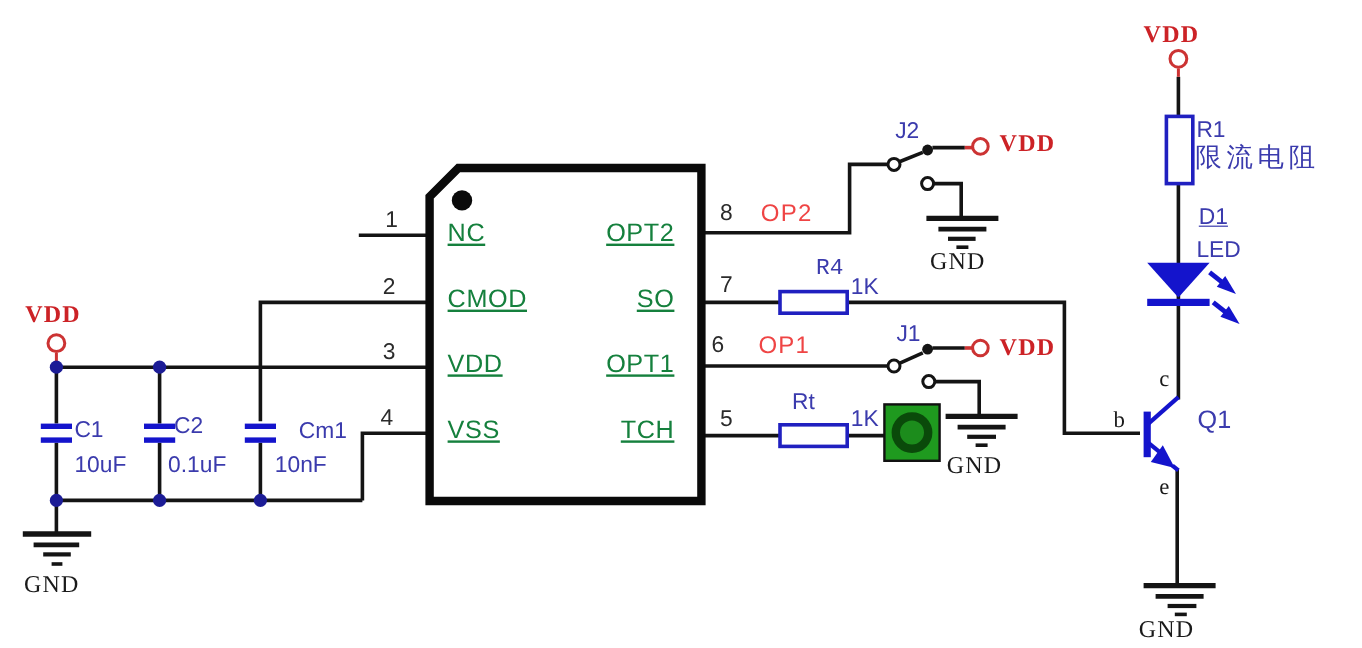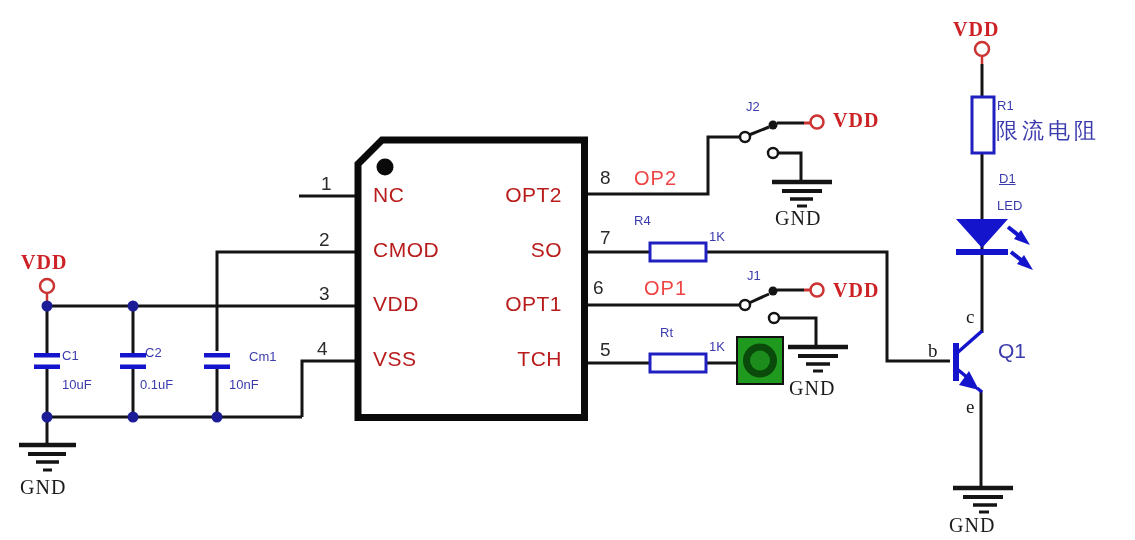--- a/index.html
+++ b/index.html
@@ -1,24 +1,24 @@
 <!DOCTYPE html>
 <html><head>
 <meta charset="utf-8">
 <style>
   html,body{margin:0;padding:0;background:#ffffff;}
   .canvas{position:relative;width:1135px;height:540px;background:#ffffff;overflow:hidden;
           font-family:"Liberation Sans",sans-serif;}
   .canvas svg{position:absolute;left:0;top:0;}
-  .lbl{position:absolute;white-space:nowrap;line-height:1;font-size:13px;color:#2b2b2b;}
+  .lbl{position:absolute;white-space:nowrap;line-height:1;font-size:19px;color:#2b2b2b;}
   .blue{color:#3b3bad;}
   .red-serif{color:#cc2226;font-family:"Liberation Serif",serif;font-weight:bold;font-size:20px;letter-spacing:1px;}
   .red-net{color:#ef4444;font-size:20px;letter-spacing:1px;}
   .serif-dark{color:#1a1a1a;font-family:"Liberation Serif",serif;font-size:20px;letter-spacing:1px;}
-  .icname{font-size:21px;color:#b91c1c;letter-spacing:0.5px;}
+  .icname{font-size:21px;color:#15803d;letter-spacing:0.5px;text-decoration:underline;}
   .num{font-size:19px;color:#2b2b2b;}
   .cn{font-size:22px;letter-spacing:4px;}
   .bce{color:#1a1a1a;font-family:"Liberation Serif",serif;font-size:19px;}
   .q1{font-size:21px;}
 </style>
 </head>
 <body>
 
 <div class="canvas">
 
@@ -174,23 +174,23 @@
   <span class="lbl icname" style="left:373px;top:184px;">NC</span>
   <span class="lbl icname" style="left:373px;top:239px;">CMOD</span>
   <span class="lbl icname" style="left:373px;top:293px;">VDD</span>
   <span class="lbl icname" style="left:373px;top:348px;">VSS</span>
   <span class="lbl icname" style="right:573px;top:184px;">OPT2</span>
   <span class="lbl icname" style="right:573px;top:239px;">SO</span>
   <span class="lbl icname" style="right:573px;top:293px;">OPT1</span>
   <span class="lbl icname" style="right:573px;top:348px;">TCH</span>
 
   <span class="lbl red-net" style="left:634px;top:168px;">OP2</span>
-  <span class="lbl red-net" style="left:632px;top:278px;margin-left:12px;">OP1</span>
-
-  <span class="lbl blue" style="left:634px;top:214px;">R4</span>
+  <span class="lbl red-net" style="left:632px;top:278px;">OP1</span>
+
+  <span class="lbl blue" style="left:680px;top:214px;font-family:Liberation Mono, monospace;">R4</span>
   <span class="lbl blue" style="left:709px;top:230px;">1K</span>
   <span class="lbl blue" style="left:660px;top:326px;">Rt</span>
   <span class="lbl blue" style="left:709px;top:340px;">1K</span>
 
   <span class="lbl blue" style="left:746px;top:100px;">J2</span>
   <span class="lbl blue" style="left:747px;top:269px;">J1</span>
   <span class="lbl red-serif" style="left:833px;top:110px;">VDD</span>
   <span class="lbl red-serif" style="left:833px;top:280px;">VDD</span>
   <span class="lbl serif-dark" style="left:775px;top:208px;">GND</span>
   <span class="lbl serif-dark" style="left:789px;top:378px;">GND</span>

